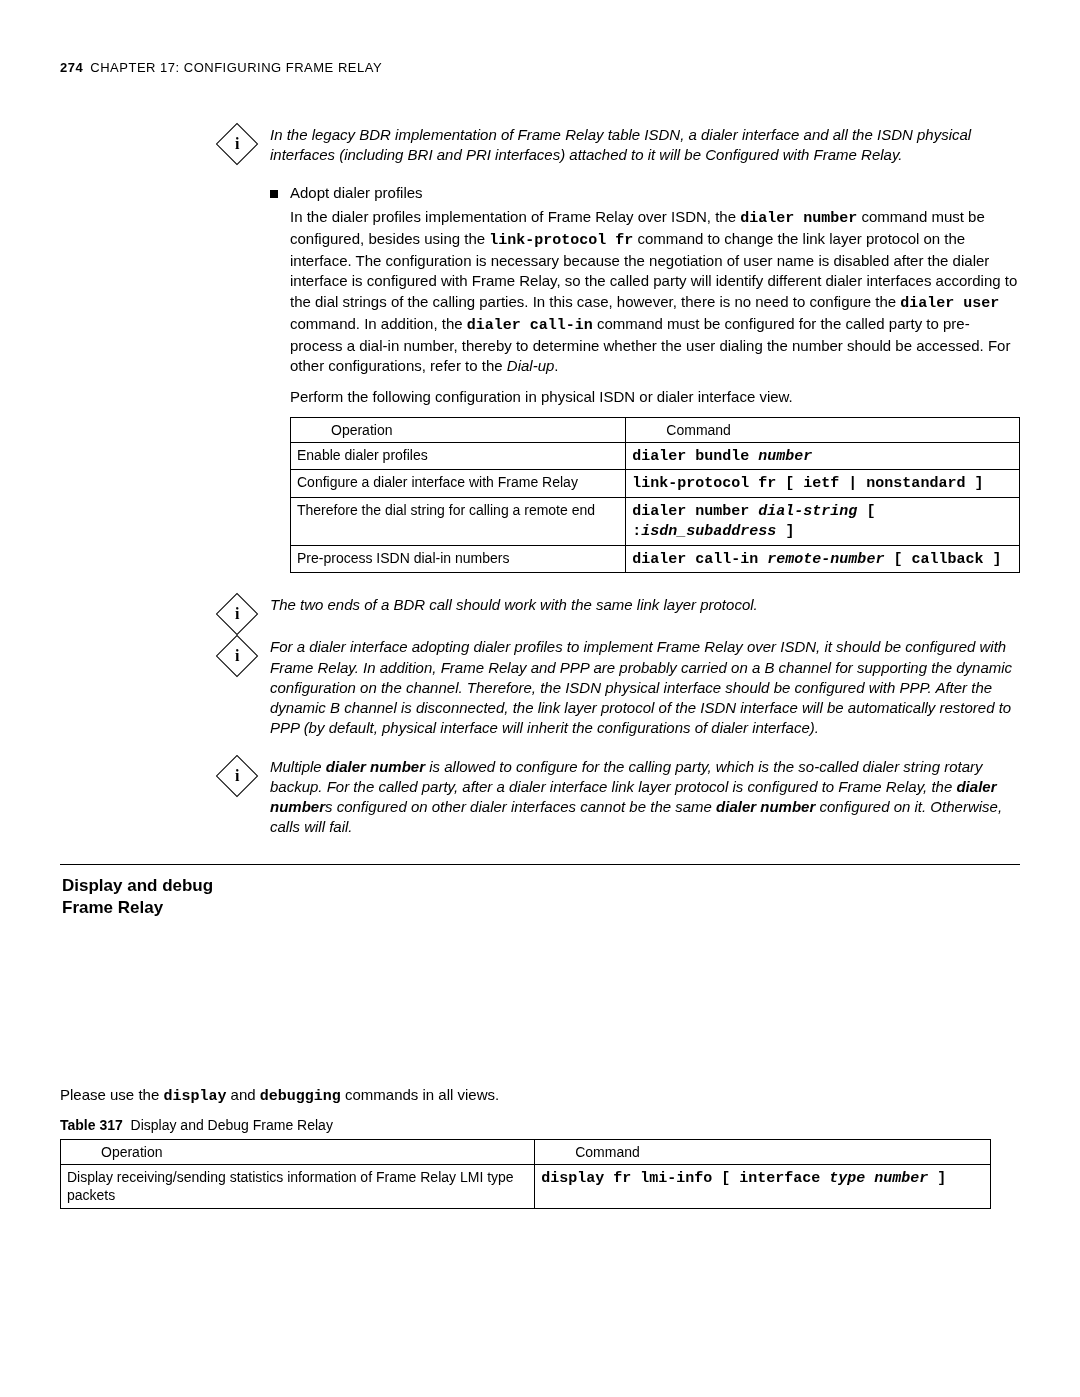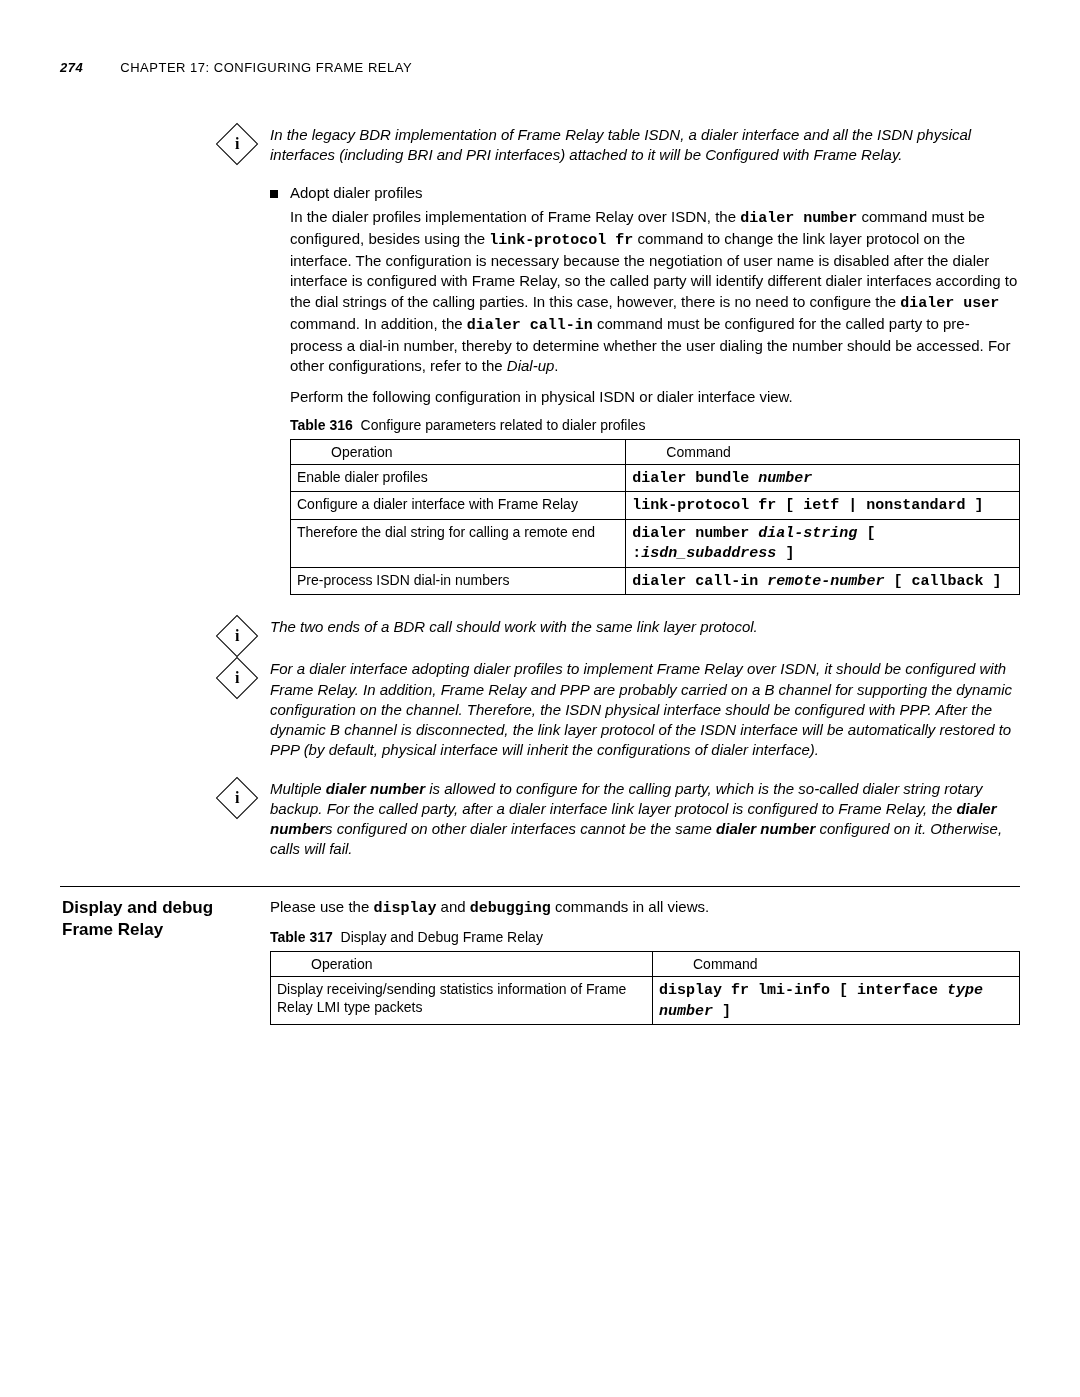--- a/index.html
+++ b/index.html
@@ -16,22 +16,21 @@
     box-sizing: border-box;
   }
   .header {
     font-size: 13px;
     letter-spacing: 0.5px;
     margin-bottom: 50px;
   }
   .header .pagenum {
     font-weight: bold;
     display: inline-block;
-    margin-right: 33px;
-    font-style: italic;
+    margin-right: 3px;
   }
   .header .chap {
     font-variant: small-caps;
   }
   .content-row {
     display: flex;
     align-items: flex-start;
     margin-bottom: 8px;
   }
   .left-col {
@@ -122,20 +121,21 @@
     font-size: 17px;
     line-height: 1.3;
     text-align: left;
   }
   .section-block {
     display: flex;
     align-items: flex-start;
     border-top: 1px solid #000;
     padding-top: 10px;
     margin-top: 16px;
+    flex-direction: column;
   }
   .section-block .left-col {
     justify-content: flex-start;
     padding-left: 2px;
     padding-right: 18px;
   }
   .indent-block {
     padding-left: 20px;
   }
   .bold {
@@ -169,23 +169,20 @@
       <div class="bullet">
         <div class="sq"></div>
         <div>Adopt dialer profiles</div>
       </div>
       <div class="indent-block">
         <div class="body-text">
           <span>In the dialer profiles implementation of Frame Relay over ISDN, the </span><span class="mono-bold">dialer number</span><span> command must be configured, besides using the </span><span class="mono-bold">link-protocol fr</span><span> command to change the link layer protocol on the interface. The configuration is necessary because the negotiation of user name is disabled after the dialer interface is configured with Frame Relay, so the called party will identify different dialer interfaces according to the dial strings of the calling parties. In this case, however, there is no need to configure the </span><span class="mono-bold">dialer user</span><span> command. In addition, the </span><span class="mono-bold">dialer call-in</span><span> command must be configured for the called party to pre-process a dial-in number, thereby to determine whether the user dialing the number should be accessed. For other configurations, refer to the </span><span class="italic">Dial-up</span><span>.</span>
         </div>
         <div class="body-text">Perform the following configuration in physical ISDN or dialer interface view.</div>
 
-        <div class="table-caption">
-          <span class="tlabel">Table 316</span>&nbsp;&nbsp;<span>Configure parameters related to dialer profiles</span>
-        </div>
         <table>
           <tbody>
               <tr>
             <th style="width:46%">Operation</th>
             <th>Command</th>
           </tr>
           <tr>
             <td>Enable dialer profiles</td>
             <td><span class="mono-bold">dialer bundle </span><span class="mono-italic">number</span></td>
           </tr>

